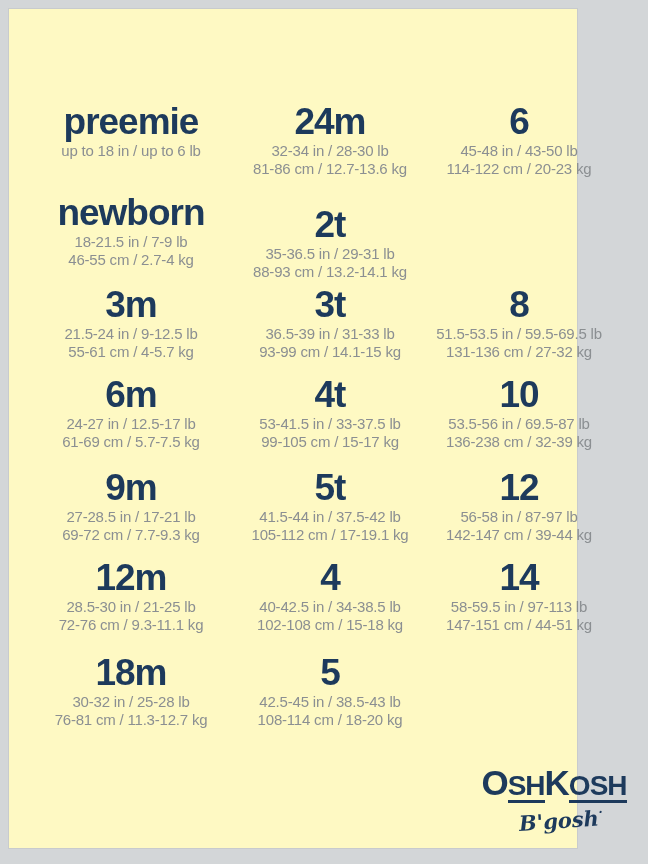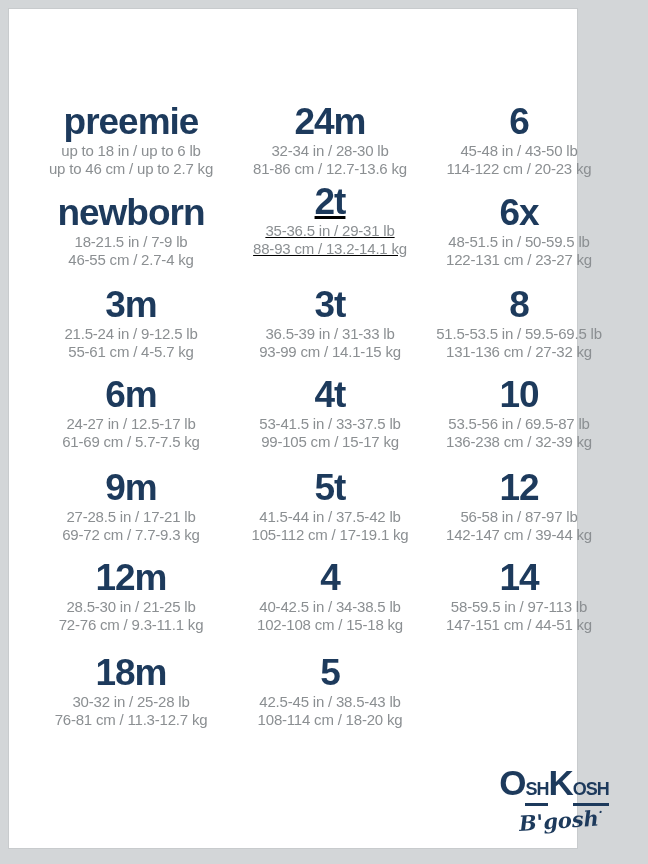--- a/index.html
+++ b/index.html
@@ -10,21 +10,21 @@
     background: #d3d6d8;
     font-family: "Liberation Sans", sans-serif;
     overflow: hidden;
   }
   .card {
     position: absolute;
     left: 9px;
     top: 9px;
     width: 568px;
     height: 839px;
-    background: #ffffff;
+    background: #fef9c3;
     box-shadow: 0 0 0 1px rgba(0,0,0,0.05);
   }
   .size-column {
     position: absolute;
     top: 0;
     width: 220px;
     height: 100%;
   }
   .col-0 { left: 12px; }
   .col-1 { left: 211px; }
@@ -61,21 +61,21 @@
     font-weight: bold;
     letter-spacing: -1px;
     line-height: 34px;
     white-space: nowrap;
   }
   .logo-big {
     font-size: 35px;
     display: inline-block;
   }
   .logo-small {
-    font-size: 18px;
+    font-size: 28px;
     display: inline-block;
     border-bottom: 3px solid #1d3a5c;
     line-height: 26px;
     padding-bottom: 1px;
   }
   .logo-tagline {
     margin-top: 1px;
     margin-left: 14px;
     font-family: "DejaVu Serif", serif;
     font-style: italic;
@@ -90,21 +90,20 @@
   }
 </style>
 </head>
 <body>
 
 <div class="card">
   <div class="size-column col-0">
       <div class="cell" style="top: 93px;">
     <div class="size-label">preemie</div>
     <div class="size-line line-imperial">up to 18 in / up to 6 lb</div>
-    <div class="size-line line-metric">up to 46 cm / up to 2.7 kg</div>
   </div>
       <div class="cell" style="top: 184px;">
     <div class="size-label">newborn</div>
     <div class="size-line line-imperial">18-21.5 in / 7-9 lb</div>
     <div class="size-line line-metric">46-55 cm / 2.7-4 kg</div>
   </div>
       <div class="cell" style="top: 276px;">
     <div class="size-label">3m</div>
     <div class="size-line line-imperial">21.5-24 in / 9-12.5 lb</div>
     <div class="size-line line-metric">55-61 cm / 4-5.7 kg</div>
@@ -129,21 +128,21 @@
     <div class="size-line line-imperial">30-32 in / 25-28 lb</div>
     <div class="size-line line-metric">76-81 cm / 11.3-12.7 kg</div>
   </div>
     </div>
   <div class="size-column col-1">
       <div class="cell" style="top: 93px;">
     <div class="size-label">24m</div>
     <div class="size-line line-imperial">32-34 in / 28-30 lb</div>
     <div class="size-line line-metric">81-86 cm / 12.7-13.6 kg</div>
   </div>
-      <div class="cell" style="top: 173px; text-decoration: underline;">
+      <div class="cell" style="top: 196px;">
     <div class="size-label">2t</div>
     <div class="size-line line-imperial">35-36.5 in / 29-31 lb</div>
     <div class="size-line line-metric">88-93 cm / 13.2-14.1 kg</div>
   </div>
       <div class="cell" style="top: 276px;">
     <div class="size-label">3t</div>
     <div class="size-line line-imperial">36.5-39 in / 31-33 lb</div>
     <div class="size-line line-metric">93-99 cm / 14.1-15 kg</div>
   </div>
       <div class="cell" style="top: 366px;">
@@ -166,25 +165,20 @@
     <div class="size-line line-imperial">42.5-45 in / 38.5-43 lb</div>
     <div class="size-line line-metric">108-114 cm / 18-20 kg</div>
   </div>
     </div>
   <div class="size-column col-2">
       <div class="cell" style="top: 93px;">
     <div class="size-label">6</div>
     <div class="size-line line-imperial">45-48 in / 43-50 lb</div>
     <div class="size-line line-metric">114-122 cm / 20-23 kg</div>
   </div>
-      <div class="cell" style="top: 184px;">
-    <div class="size-label">6x</div>
-    <div class="size-line line-imperial">48-51.5 in / 50-59.5 lb</div>
-    <div class="size-line line-metric">122-131 cm / 23-27 kg</div>
-  </div>
       <div class="cell" style="top: 276px;">
     <div class="size-label">8</div>
     <div class="size-line line-imperial">51.5-53.5 in / 59.5-69.5 lb</div>
     <div class="size-line line-metric">131-136 cm / 27-32 kg</div>
   </div>
       <div class="cell" style="top: 366px;">
     <div class="size-label">10</div>
     <div class="size-line line-imperial">53.5-56 in / 69.5-87 lb</div>
     <div class="size-line line-metric">136-238 cm / 32-39 kg</div>
   </div>

